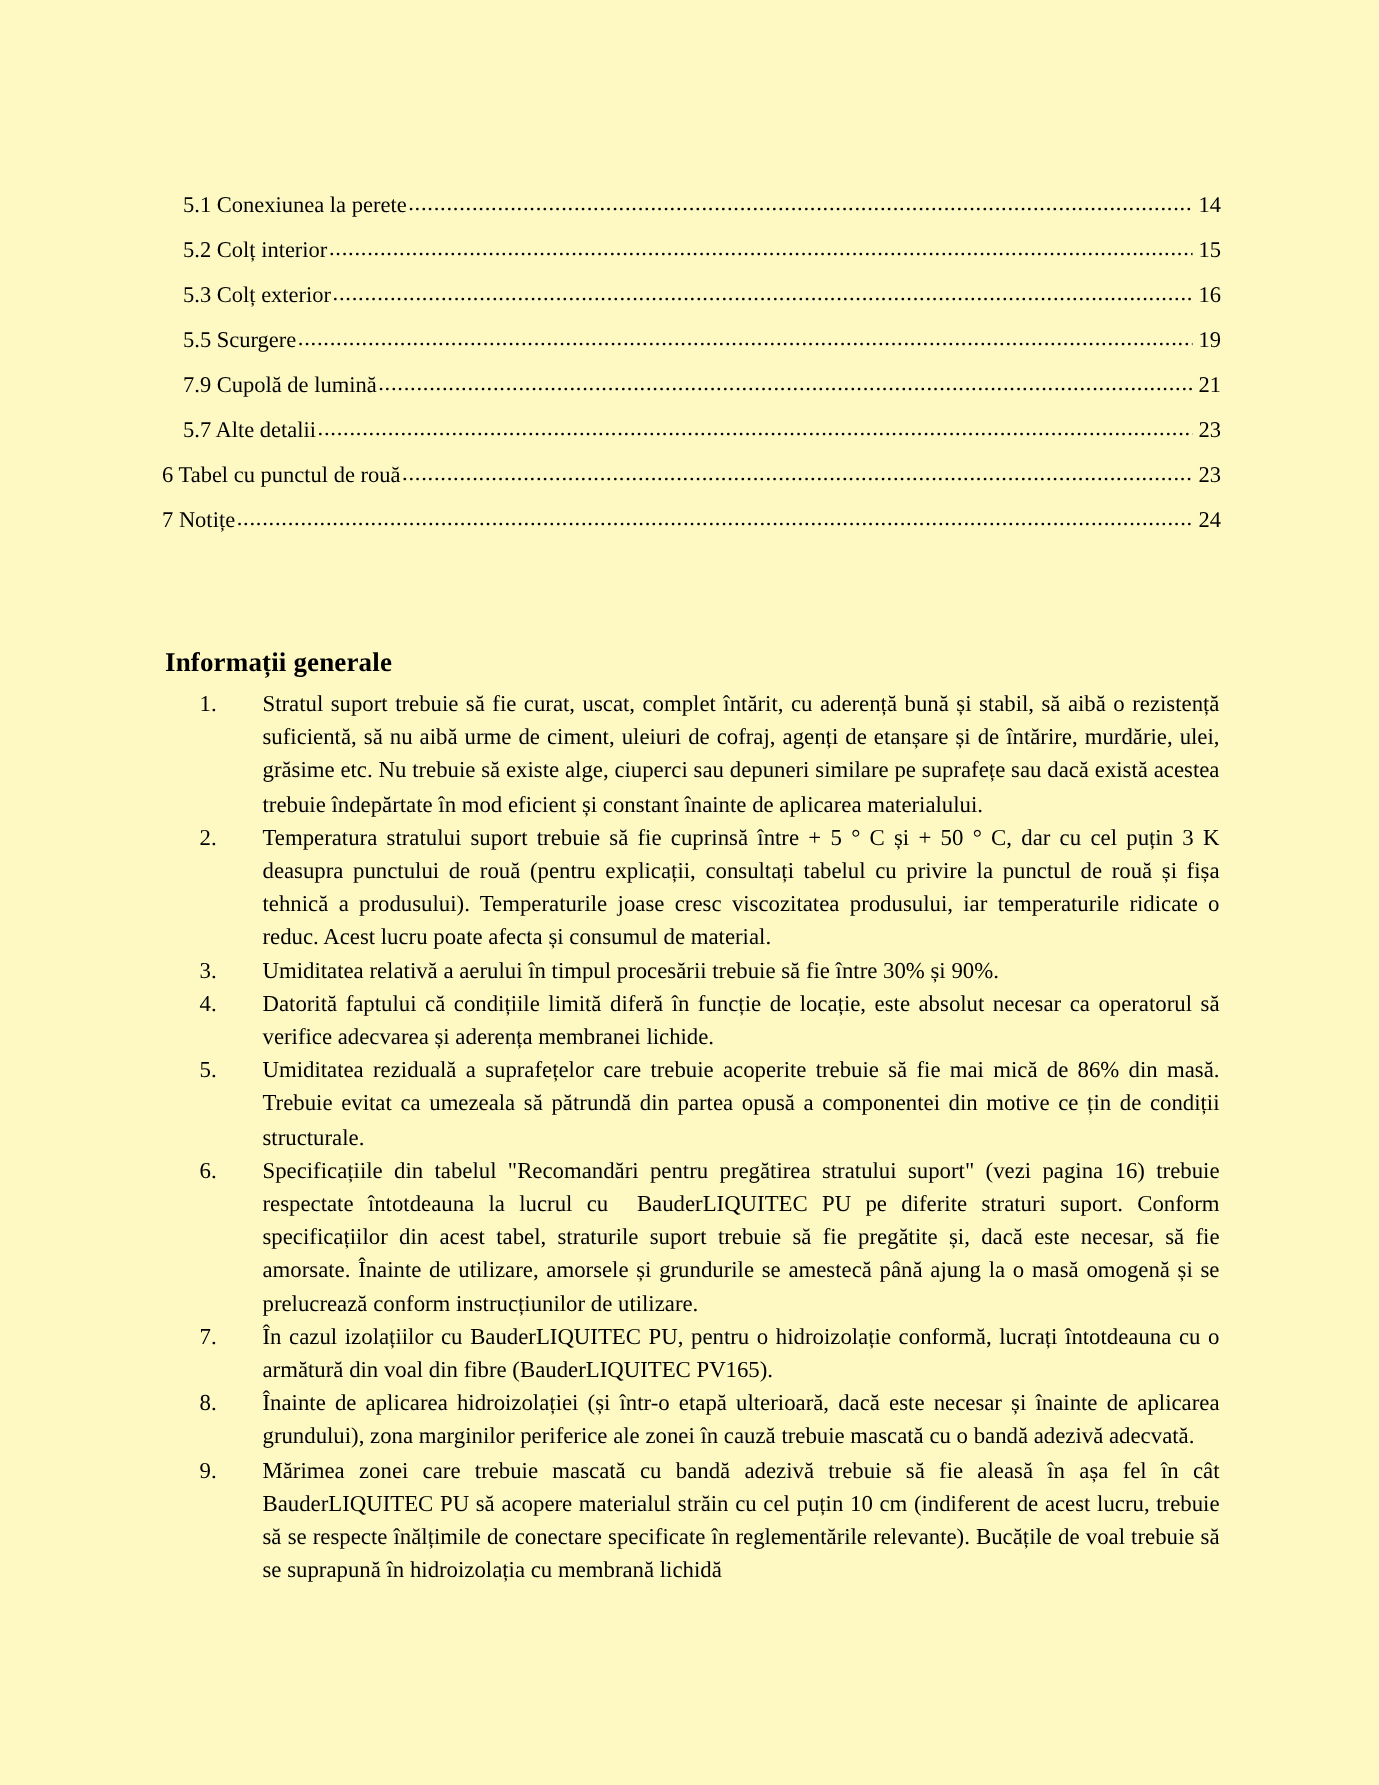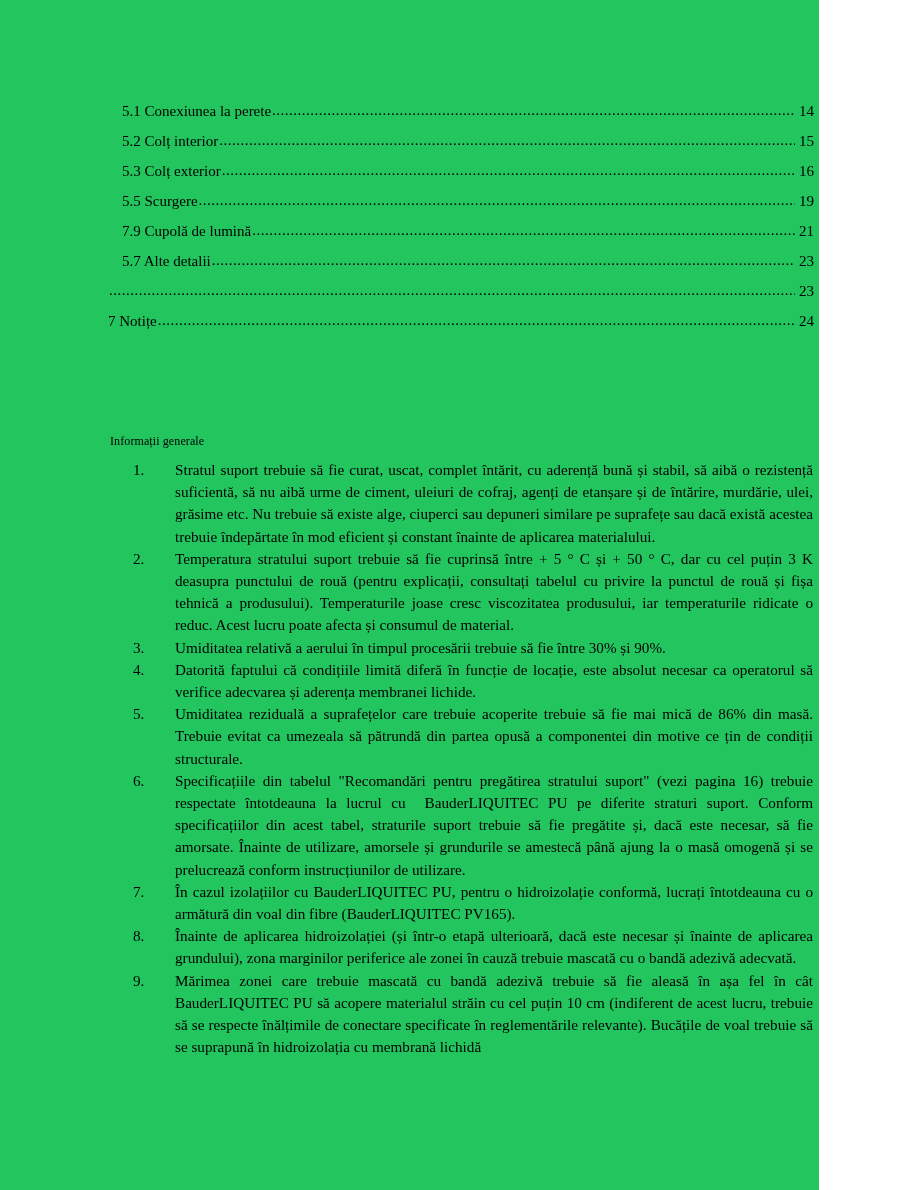--- a/index.html
+++ b/index.html
@@ -10,23 +10,23 @@
   }
   body {
     width: 919px;
     height: 1190px;
     font-family: "Liberation Serif", "DejaVu Serif", serif;
     color: #000000;
     overflow: hidden;
   }
   .page {
     position: relative;
-    width: 819px;
+    width: 919px;
     height: 1190px;
-    background: #22c55e;
+    background: #fef9c3;
     box-sizing: border-box;
   }
 
   
   .toc {
     position: absolute;
     left: 108px;
     top: 96px;
     width: 706px;
   }
@@ -54,29 +54,30 @@
     position: relative;
     top: -1px;
   }
   .toc-leader::before {
     content: "......................................................................................................................................................................................................";
   }
   .toc-page {
     flex: 0 0 auto;
     text-align: right;
     min-width: 18px;
+    margin-top: 26px;
   }
 
   
   .section-heading {
     position: absolute;
     left: 110px;
     top: 430px;
-    font-size: 12px;
-    font-weight: normal;
+    font-size: 18px;
+    font-weight: bold;
     line-height: 22px;
     letter-spacing: 0.1px;
   }
 
   
   .numbered-list {
     position: absolute;
     left: 133px;
     top: 459px;
     width: 680px;
@@ -135,20 +136,21 @@
         <span class="toc-title">7.9 Cupolă de lumină</span>
         <span class="toc-leader"></span>
         <span class="toc-page">21</span>
       </div>
       <div class="toc-entry level-2">
         <span class="toc-title">5.7 Alte detalii</span>
         <span class="toc-leader"></span>
         <span class="toc-page">23</span>
       </div>
       <div class="toc-entry level-1">
+        <span class="toc-title">6 Tabel cu punctul de rouă</span>
         <span class="toc-leader"></span>
         <span class="toc-page">23</span>
       </div>
       <div class="toc-entry level-1">
         <span class="toc-title">7 Notițe </span>
         <span class="toc-leader"></span>
         <span class="toc-page">24</span>
       </div>
     </div>
 

